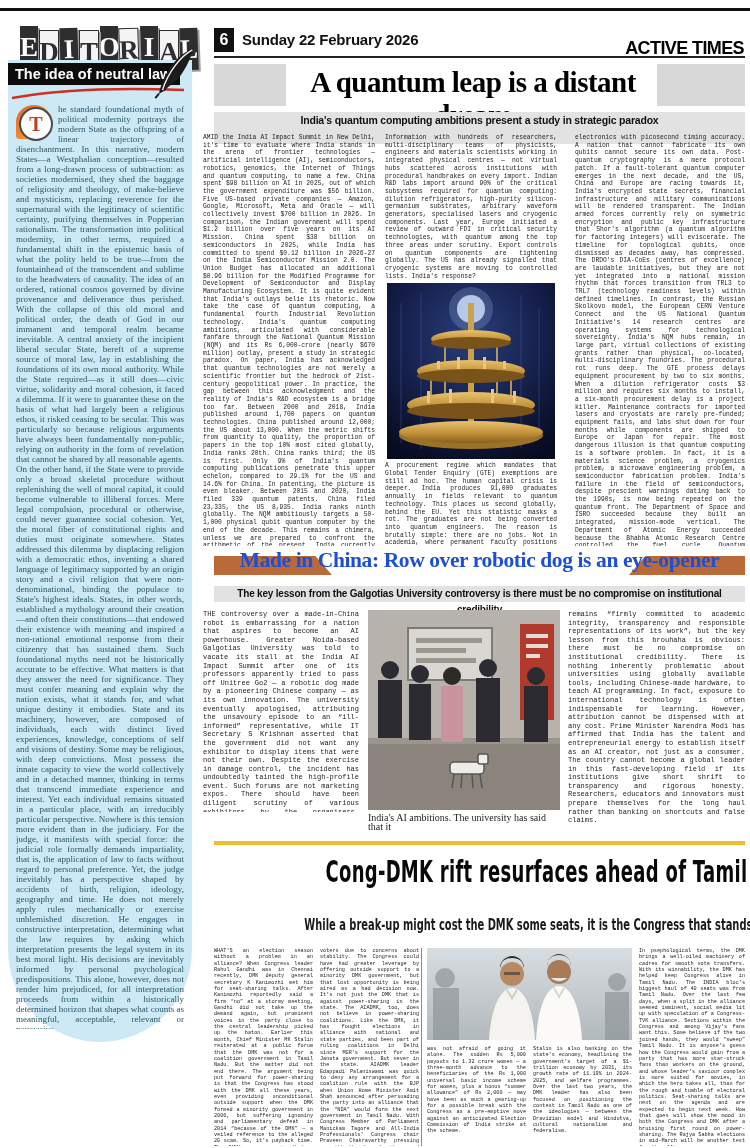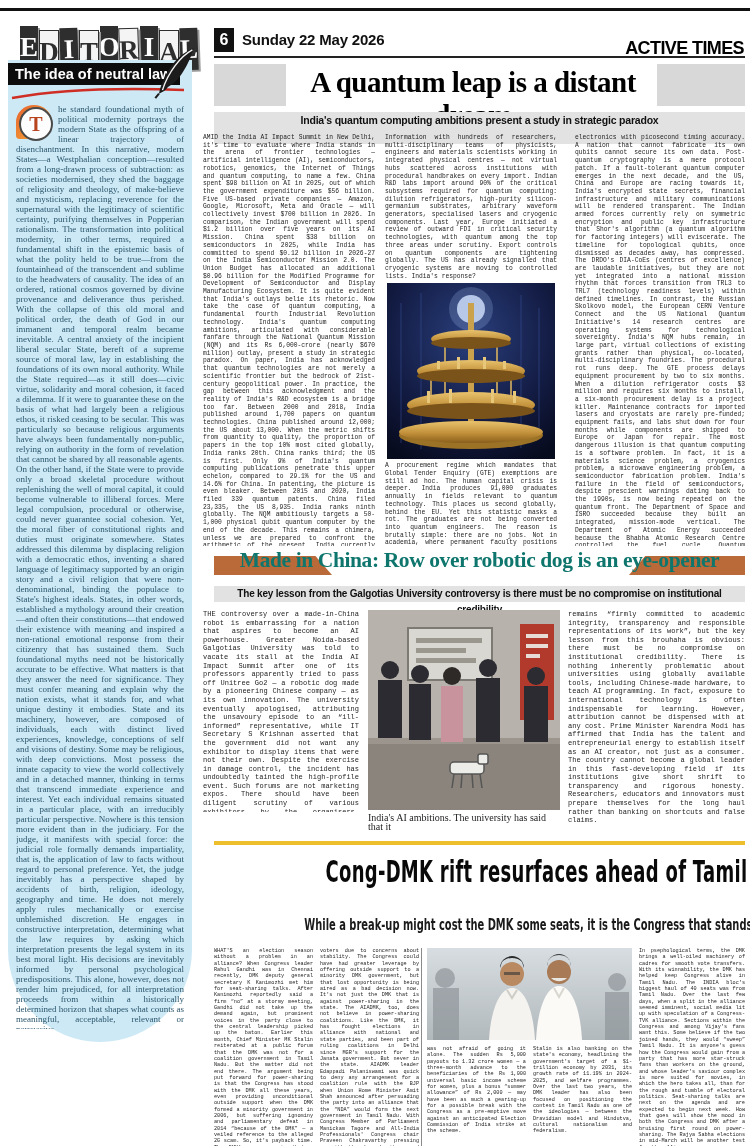--- a/index.html
+++ b/index.html
@@ -53,21 +53,21 @@
   .q-c1{left:203px;top:134px;width:172px;height:412px;}
   .q-c2{left:385px;top:134px;width:172px;height:412px;}
   .q-c3{left:575px;top:134px;width:170px;height:412px;}
   .q-img{display:block;width:168px;height:176px;margin:3px auto;background:#0a1028;}
 
   
   .bar{background:#b96a38;height:19px;}
   .bar-l{left:214px;top:556px;width:118px;clip-path:polygon(0 0,86% 0,100% 100%,0 100%);}
   .bar-r{left:629px;top:556px;width:116px;clip-path:polygon(14% 0,100% 0,100% 100%,0 100%);}
   .c-head{left:214px;top:548px;width:531px;text-align:center;
-        font:bold 21.5px "Liberation Serif",serif;letter-spacing:-.4px;color:#0f766e;}
+        font:bold 21.5px "Liberation Serif",serif;letter-spacing:-.4px;color:#1d4ed8;}
   .c-stand{left:214px;top:586px;width:531px;height:16px;line-height:16px;font-size:10px;}
   .c .col{font-size:7px;line-height:8.6px;}
   .c-c1{left:203px;top:610px;width:156px;height:202px;}
   .c-img{left:368px;top:610px;width:192px;height:200px;background:#b7b3ac;}
   .c-bridge{left:368px;top:814px;width:192px;font-size:10px;line-height:8.6px;color:#1d1d1d;}
   .c-c2{left:568px;top:610px;width:177px;height:212px;}
 
   .gold-rule{left:214px;top:841px;width:531px;height:4px;background:#eebf2d;}
 
   
@@ -97,21 +97,21 @@
     <span class="tile">D</span>
     <span class="tile">I</span>
     <span class="tile">T</span>
     <span class="tile">O</span>
     <span class="tile">R</span>
     <span class="tile">I</span>
     <span class="tile">A</span>
     <span class="tile">L</span>
   </div>
   <div class="abs pagenum">6</div>
-  <div class="abs date">Sunday 22 May 2026</div>
+  <div class="abs date">Sunday 22 February 2026</div>
   <div class="abs paper">ACTIVE TIMES</div>
   <div class="abs mast-rule"></div>
 
   <div class="abs edit-col"></div>
   <div class="abs edit-title">The idea of neutral law</div>
   <svg class="abs swoosh" width="180" height="16" viewBox="0 0 180 16">
     <path d="M4,13 Q70,1 176,5" stroke="#cf2e24" stroke-width="2.4" fill="none"></path>
   </svg>
   <svg class="abs quill" width="42" height="58" viewBox="0 0 42 58">
     <path d="M34,2 C20,10 8,28 6,52 C9,50 12,48 14,44 C24,38 32,18 34,2 Z" fill="#1c1c1c"></path>

